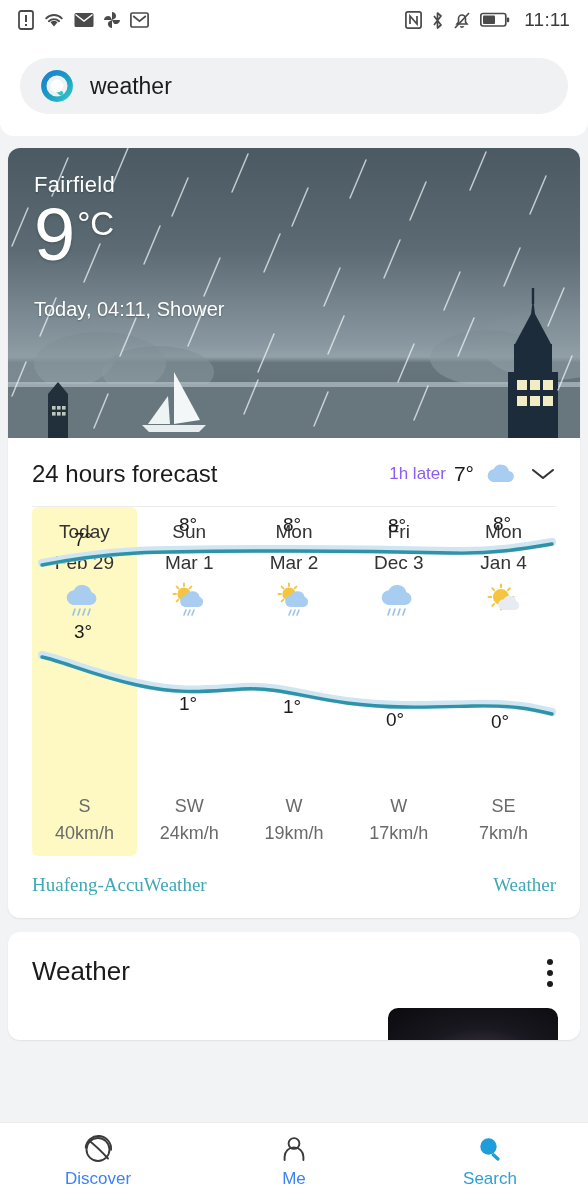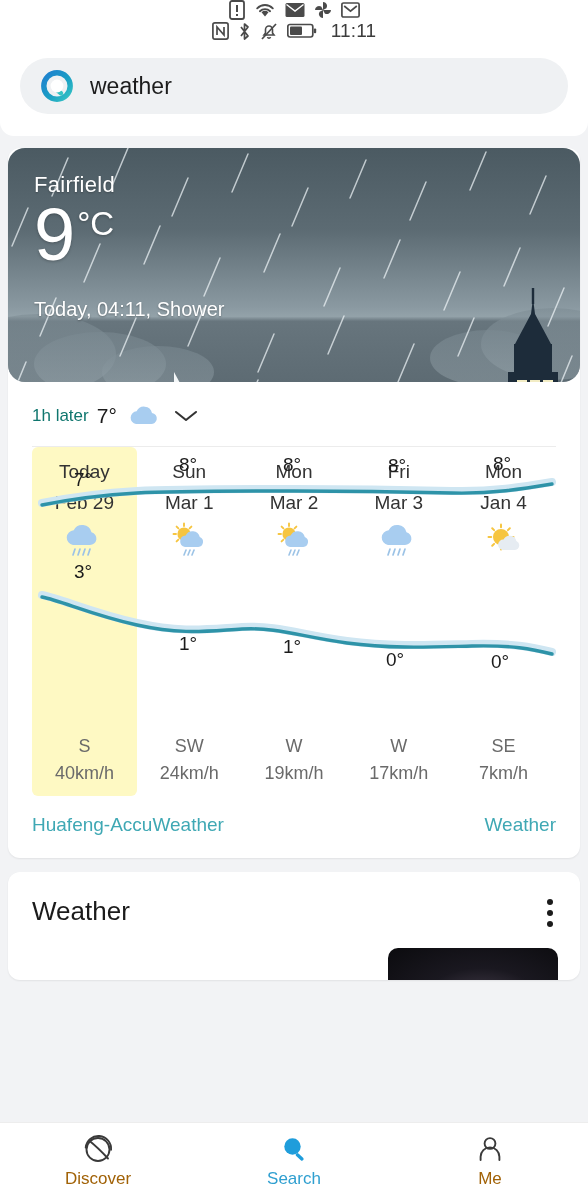--- a/index.html
+++ b/index.html
@@ -9,21 +9,20 @@
     font-family: "Liberation Sans", sans-serif;
     overflow: hidden;
   }
   .phone { position: relative; width: 588px; height: 1200px; background: #f2f3f5; }
 
   
   .statusbar {
     height: 40px; background: #ffffff;
     display: flex; align-items: center; justify-content: space-between;
     padding: 0 18px;
-    flex-direction: column;
   }
   .sb-left, .sb-right { display: flex; align-items: center; gap: 9px; }
   .sb-icon { display: block; }
   .sb-time {
     font-size: 19px; color: #3c3c3c; margin-left: 5px; letter-spacing: .2px;
   }
 
   
   .search-card {
     background: #ffffff;
@@ -37,39 +36,38 @@
   .qlogo { width: 34px; height: 34px; flex: 0 0 34px; }
   .search-text { font-size: 23px; color: #1c1c1c; }
 
   
   .weather-card {
     margin: 12px 8px 0 8px; background: #ffffff;
     border-radius: 12px; overflow: hidden;
     box-shadow: 0 1px 2px rgba(0,0,0,.07);
   }
   .hero {
-    position: relative; height: 234px; overflow: hidden;
+    position: relative; height: 290px; overflow: hidden;
     background: linear-gradient(180deg, #4b5a62 0%, #5c6b73 35%, #8a99a1 68%, #93a2a9 72%, #67757d 74%, #5d6b73 100%);
-    border-radius: 17px;
   }
   .hero-txt { position: absolute; left: 26px; z-index: 5; color: #fff; }
   .city { top: 24px; font-size: 22px; letter-spacing: .3px; text-shadow: 0 1px 2px rgba(0,0,0,.25); }
   .temp-wrap { top: 48px; display: flex; align-items: flex-start; }
   .temp-num { font-size: 74px; line-height: 78px; font-weight: 400; text-shadow: 0 1px 3px rgba(0,0,0,.25); }
   .temp-unit { font-size: 33px; line-height: 40px; margin-top: 8px; margin-left: 2px; text-shadow: 0 1px 3px rgba(0,0,0,.25); }
   .cond { top: 150px; font-size: 20px; text-shadow: 0 1px 2px rgba(0,0,0,.3); }
 
   
   .fc-head {
     display: flex; align-items: center; justify-content: space-between;
     padding: 22px 24px 18px 24px;
   }
   .fc-title { font-size: 24px; color: #1b1b1b; }
   .fc-right { display: flex; align-items: center; gap: 10px; }
-  .fc-later { font-size: 17px; color: #0f766e; }
+  .fc-later { font-size: 17px; color: #8b5cf6; }
   .fc-latertemp { font-size: 21px; color: #1b1b1b; margin-left: -2px; }
   .divider { height: 1px; background: #ececec; margin: 0 24px; }
 
   
   .fc-body { position: relative; padding: 0 24px 4px 24px; }
   .cols { display: flex; position: relative; }
   .col {
     flex: 1 1 0; text-align: center; padding-top: 14px; padding-bottom: 12px;
     border-radius: 6px;
   }
@@ -80,20 +78,21 @@
   .chart-space { height: 168px; position: relative; }
   .hi { font-size: 19px; color: #1b1b1b; }
   .lo { font-size: 19px; color: #1b1b1b; }
   .wdir { font-size: 18px; color: #6a6a6a; margin-bottom: 6px; }
   .wspd { font-size: 18px; color: #6a6a6a; }
   .chart-svg { position: absolute; left: 0; top: 0; }
 
   .fc-foot {
     display: flex; align-items: center; justify-content: space-between;
     padding: 14px 24px 22px 24px;
+    font-family: Liberation Serif, serif;
   }
   .src, .fb { font-size: 19px; color: #3fa8b4; }
 
   
   .wiki-card {
     margin: 14px 8px 0 8px; background: #fff; border-radius: 12px;
     padding: 24px 24px 0 24px; height: 108px; overflow: hidden; position: relative;
     box-shadow: 0 1px 2px rgba(0,0,0,.07);
   }
   .wiki-title { font-size: 26px; color: #1b1b1b; }
@@ -105,21 +104,21 @@
     background: radial-gradient(ellipse at 55% 120%, #4a4250 0%, #1a1820 45%, #0b0b0e 100%);
   }
 
   
   .bottomnav {
     position: absolute; left: 0; bottom: 0; width: 588px; height: 78px;
     background: #fff; display: flex; align-items: center;
     border-top: 1px solid #ededed;
   }
   .navitem { flex: 1 1 0; display: flex; flex-direction: column; align-items: center; gap: 5px; }
-  .navlabel { font-size: 17px; color: #a16207; }
+  .navlabel { font-size: 17px; color: #3b82f6; }
   .navlabel.active { color: #2f9fd0; }
 </style>
 </head>
 <body>
 
 <div class="phone">
 
   <div class="statusbar">
     <div class="sb-left">
       <svg class="sb-icon" width="16" height="20" viewBox="0 0 16 20">
@@ -272,20 +271,21 @@
       </svg>
       <div class="hero-txt city">Fairfield</div>
       <div class="hero-txt temp-wrap">
         <span class="temp-num">9</span>
         <span class="temp-unit">°C</span>
       </div>
       <div class="hero-txt cond">Today, 04:11, Shower</div>
     </div>
 
     <div class="fc-head">
+      <span class="fc-title">24 hours forecast</span>
       <div class="fc-right">
         <span class="fc-later">1h later</span>
         <span class="fc-latertemp">7°</span>
         <svg width="36" height="24" viewBox="0 0 36 24">
           <path d="M9 20 a6.4 6.4 0 0 1 .6 -12.7 a8.2 8.2 0 0 1 15.4 1.6 a5.6 5.6 0 0 1 -1.6 11.1 Z" fill="#a8cdf0"></path>
         </svg>
         <svg width="26" height="16" viewBox="0 0 26 16">
           <path d="M3 4 L13 12 L23 4" fill="none" stroke="#333" stroke-width="2.1" stroke-linecap="round" stroke-linejoin="round"></path>
         </svg>
       </div>
@@ -367,21 +367,21 @@
               </g>
             </svg>
           </div>
           <div class="chart-space"></div>
           <div class="wdir">W</div>
           <div class="wspd">19km/h</div>
         </div>
 
         <div class="col">
           <div class="day">Fri</div>
-          <div class="date">Mar 3</div>
+          <div class="date">Dec 3</div>
           <div class="wicon">
             <svg width="48" height="40" viewBox="0 0 48 40">
               <path d="M13 24 a7.4 7.4 0 0 1 .7 -14.7 a9.5 9.5 0 0 1 17.8 1.9 a6.5 6.5 0 0 1 -1.9 12.8 Z" fill="#a8cdf0"></path>
               <g stroke="#9cc3e6" stroke-width="1.7" stroke-linecap="round">
                 <line x1="15" y1="28" x2="13" y2="34"></line>
                   <line x1="20" y1="28" x2="18" y2="34"></line>
                 <line x1="25" y1="28" x2="23" y2="34"></line>
                   <line x1="30" y1="28" x2="28" y2="34"></line>
               </g>
             </svg>
@@ -462,27 +462,27 @@
     <div class="navitem">
       <svg width="30" height="30" viewBox="0 0 30 30">
         <circle cx="15" cy="15.5" r="11.5" fill="none" stroke="#3a3a3a" stroke-width="1.9"></circle>
         <path d="M6 6.5 C 13 12, 19 18, 25 24.5" fill="none" stroke="#3a3a3a" stroke-width="1.9" stroke-linecap="round"></path>
         <path d="M6.5 6 A 12 12 0 0 1 24.5 24" fill="none" stroke="#3a3a3a" stroke-width="1.9" stroke-linecap="round" transform="rotate(-40 15 15)"></path>
       </svg>
       <span class="navlabel">Discover</span>
     </div>
     <div class="navitem">
       <svg width="30" height="30" viewBox="0 0 30 30">
+        <circle cx="15" cy="9.5" r="5.4" fill="none" stroke="#3a3a3a" stroke-width="1.9"></circle>
+        <path d="M5.6 26 v-3.2 a9.4 9.4 0 0 1 18.8 0 V26" fill="none" stroke="#3a3a3a" stroke-width="1.9" stroke-linecap="round"></path>
+      </svg>
+      <span class="navlabel">Me</span>
+    </div>
+    <div class="navitem">
+      <svg width="30" height="30" viewBox="0 0 30 30">
         <circle cx="13.5" cy="12.5" r="8.2" fill="#1f9ddb"></circle>
         <rect x="18.2" y="18.4" width="9.6" height="3.4" rx="1.7" transform="rotate(42 18.2 18.4)" fill="#1f9ddb"></rect>
       </svg>
       <span class="navlabel active">Search</span>
     </div>
-    <div class="navitem">
-      <svg width="30" height="30" viewBox="0 0 30 30">
-        <circle cx="15" cy="9.5" r="5.4" fill="none" stroke="#3a3a3a" stroke-width="1.9"></circle>
-        <path d="M5.6 26 v-3.2 a9.4 9.4 0 0 1 18.8 0 V26" fill="none" stroke="#3a3a3a" stroke-width="1.9" stroke-linecap="round"></path>
-      </svg>
-      <span class="navlabel">Me</span>
-    </div>
   </div>
 
 </div>
 
 </body></html>

